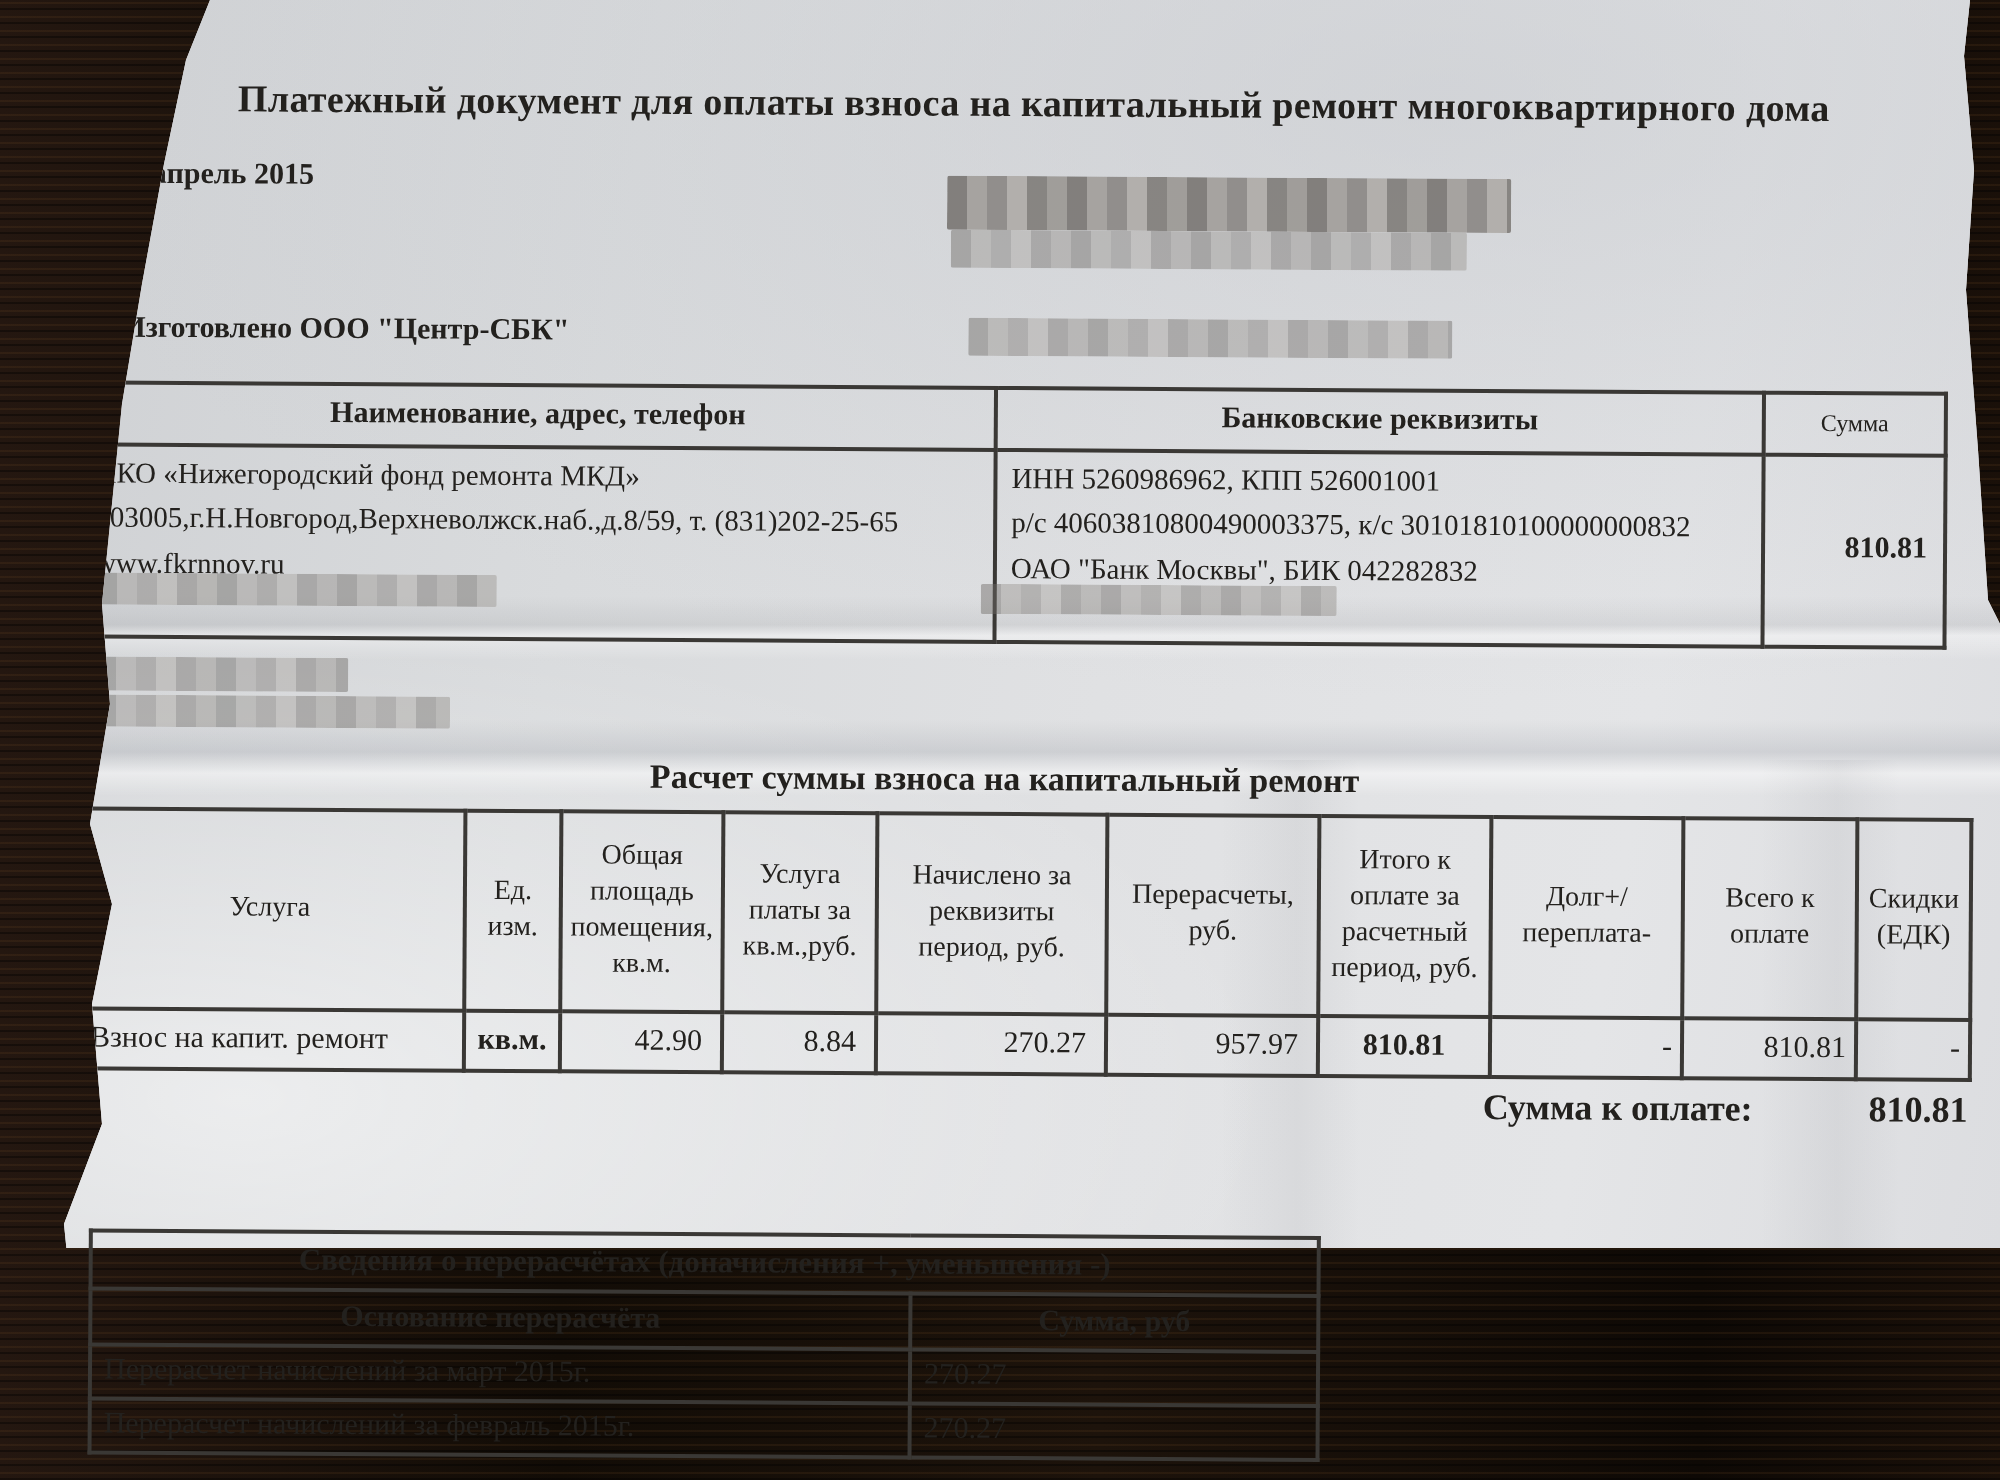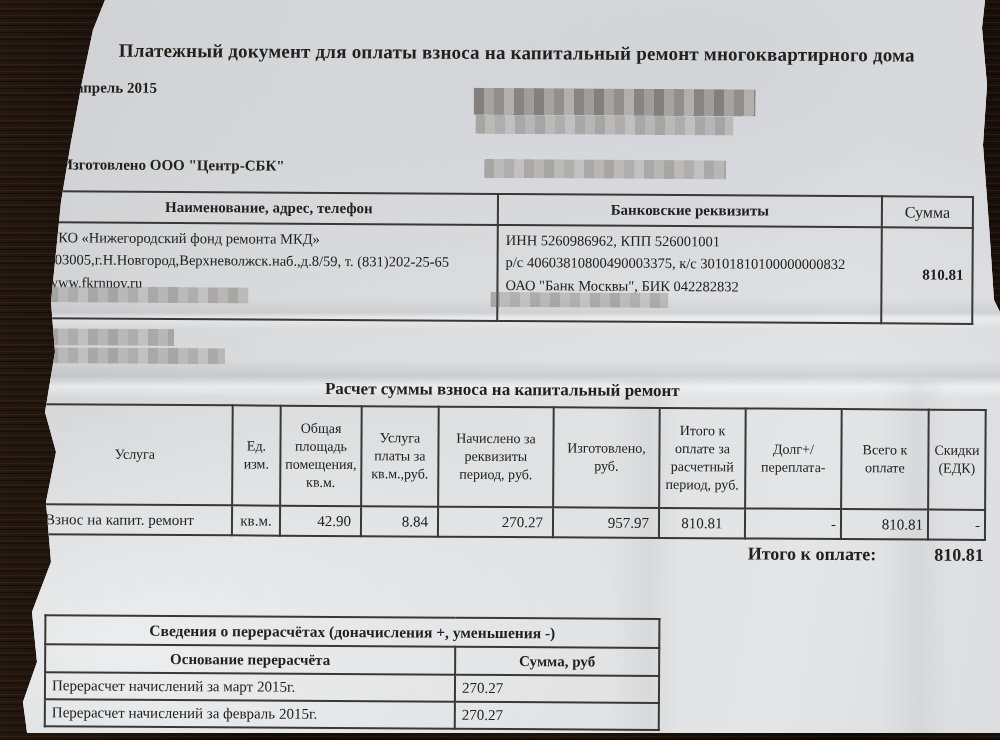--- a/index.html
+++ b/index.html
@@ -5,21 +5,21 @@
   html,body{margin:0;padding:0;}
   body{
     width:1000px;height:740px;overflow:hidden;position:relative;
     font-family:"Liberation Serif","DejaVu Serif",serif;
     background-color:#170f08;
     background-image:
       repeating-linear-gradient(0deg, rgba(0,0,0,.38) 0 1px, rgba(0,0,0,0) 1px 3px, rgba(130,85,40,.14) 3px 4px, rgba(0,0,0,0) 4px 7px),
       linear-gradient(90deg,#241710,#120c06 28%,#1d130b 55%,#0e0905 85%,#1a1009);
   }
   .paper{
-    position:absolute;left:0;top:0;width:1000px;height:733px;
+    position:absolute;left:0;top:0;width:1000px;height:624px;
     clip-path:polygon(105px 0,985px 0,982px 28px,987px 85px,983px 145px,989px 225px,994px 300px,1000px 312px,1000px 740px,28px 740px,23px 702px,37px 662px,32px 612px,51px 562px,46px 502px,56px 452px,45px 412px,55px 352px,51px 302px,56px 252px,61px 202px,71px 142px,82px 82px,93px 30px);
     background-color:#dcdde0;
     background-image:
       radial-gradient(120% 80% at 72% 8%, rgba(196,199,204,.55), rgba(196,199,204,0) 60%),
       radial-gradient(95% 70% at 12% 88%, rgba(255,255,255,.55), rgba(255,255,255,0) 55%),
       linear-gradient(100deg,#ced0d3,#d9dbdd 30%,#e0e1e3 55%,#e4e5e7 80%,#dcdde0);
     color:#23211e;
   }
   .crease{position:absolute;left:0;right:0;pointer-events:none;}
   .crease-1{top:298px;height:32px;background:linear-gradient(180deg,rgba(0,0,0,0),rgba(40,42,48,.07) 45%,rgba(255,255,255,.4) 62%,rgba(255,255,255,0));}
@@ -39,31 +39,31 @@
       repeating-linear-gradient(0deg,rgba(255,255,255,0) 0 10px,rgba(238,236,233,.5) 10px 19px,rgba(40,38,36,.28) 19px 29px);
     opacity:.8;border-radius:1px;
   }
   .redact--light{opacity:.45;}
 
   table{border-collapse:collapse;table-layout:fixed;position:absolute;}
   td,th{border:2px solid #3a3835;overflow:hidden;}
 
   .t-provider{left:38px;top:193px;width:933px;}
   .t-provider th{height:27px;font-size:15px;font-weight:bold;text-align:center;vertical-align:middle;}
-  .t-provider th.th-sum{font-weight:normal;font-size:16px;}
+  .t-provider th.th-sum{font-weight:normal;font-size:12px;}
   .t-provider td{height:88px;vertical-align:top;font-size:14.5px;line-height:1.55;padding:3px 7px;}
   .t-provider td.td-sum{vertical-align:middle;text-align:right;font-weight:bold;font-size:15px;padding-right:8px;}
 
   .calc-title{position:absolute;left:30px;top:380px;width:945px;text-align:center;font-weight:bold;font-size:17px;}
 
   .t-calc{left:37px;top:406px;width:948px;}
   .t-calc th{height:94px;font-weight:normal;font-size:14px;line-height:1.28;text-align:center;vertical-align:middle;padding:2px 3px;}
   .t-calc td{height:26px;font-size:15px;vertical-align:middle;padding:1px 4px;}
   .al{text-align:left;padding-left:7px!important;}
-  .ac{text-align:center;}
+  .ac{text-align:center;font-weight:bold;}
   .ar{text-align:right;padding-right:9px!important;}
   .ar2{text-align:right;padding-right:4px!important;}
 
   .total-line{position:absolute;left:0;top:542px;width:985px;text-align:right;font-weight:bold;font-size:18px;}
   .total-line .lbl{margin-right:58px;}
 
   .t-recalc{left:46px;top:617px;width:614px;}
   .t-recalc .title-cell{height:25px;font-weight:bold;font-size:15.5px;text-align:center;vertical-align:middle;}
   .t-recalc th{height:24px;font-weight:bold;font-size:15px;text-align:center;vertical-align:middle;}
   .t-recalc td{height:23px;font-size:15px;vertical-align:middle;padding:1px 6px;text-align:left;}
@@ -136,21 +136,21 @@
           <col style="width:87px">
           <col style="width:57px">
       </colgroup>
       <tbody>
           <tr>
         <th>Услуга</th>
         <th>Ед. изм.</th>
         <th>Общая площадь помещения, кв.м.</th>
         <th>Услуга платы за кв.м.,руб.</th>
         <th>Начислено за реквизиты период, руб.</th>
-        <th>Изготовлено, руб.</th>
+        <th>Перерасчеты, руб.</th>
         <th>Итого к оплате за расчетный период, руб.</th>
         <th>Долг+/ переплата-</th>
         <th>Всего к оплате</th>
         <th>Скидки (ЕДК)</th>
       </tr>
       <tr>
         <td class="al">Взнос на капит. ремонт</td>
         <td class="ac">кв.м.</td>
         <td class="ar">42.90</td>
         <td class="ar">8.84</td>
@@ -158,21 +158,21 @@
         <td class="ar">957.97</td>
         <td class="ac">810.81</td>
         <td class="ar2">-</td>
         <td class="ar2">810.81</td>
         <td class="ar2">-</td>
       </tr>
     </tbody>
       </table>
 
     <div class="total-line">
-      <span class="lbl">Итого к оплате:</span><span>810.81</span>
+      <span class="lbl">Сумма к оплате:</span><span>810.81</span>
     </div>
 
     <table class="t-recalc">
       <colgroup>
           <col style="width:410px">
           <col style="width:204px">
         </colgroup>
       <tbody>
           <tr>
         <td class="title-cell" colspan="2">Сведения о перерасчётах (доначисления +, уменьшения -)</td>

